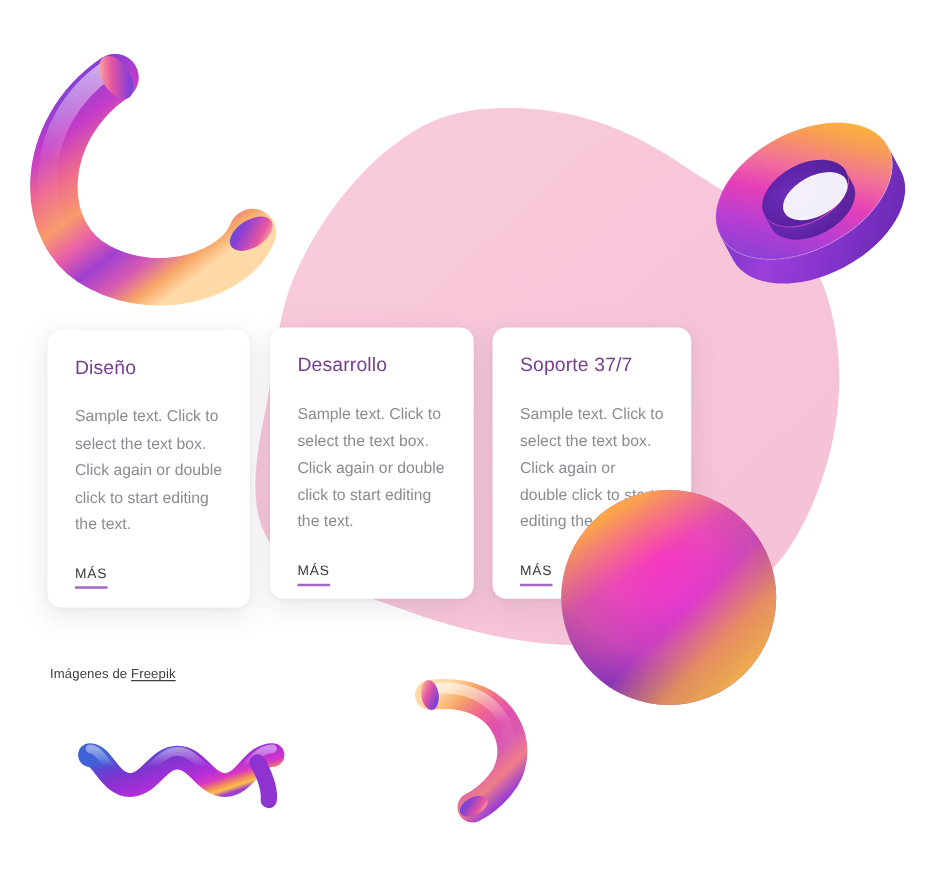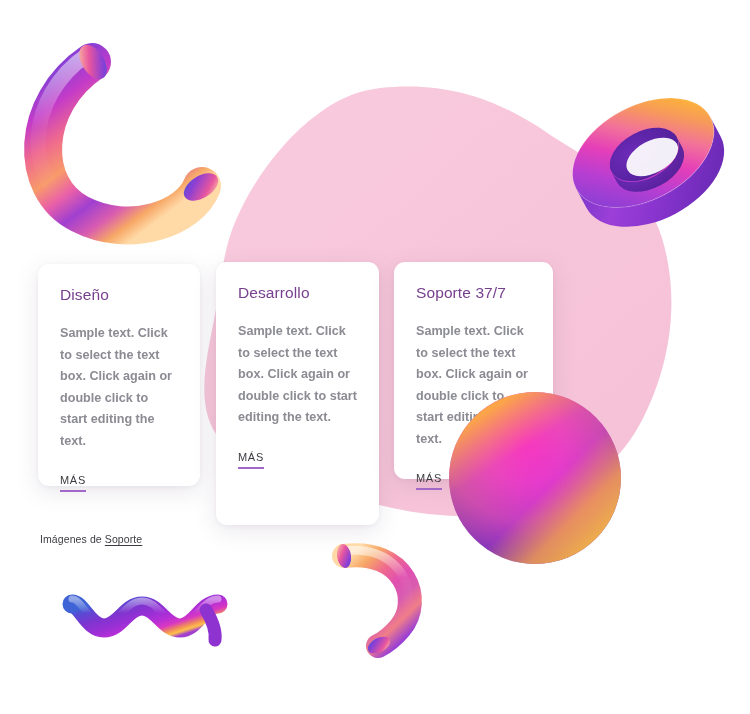--- a/index.html
+++ b/index.html
@@ -35,37 +35,37 @@
     font-size: 15.5px;
     font-weight: 400;
     letter-spacing: 0.1px;
     margin-bottom: 19px;
     white-space: nowrap;
   }
   .card-body {
     color: #8b8b93;
     font-size: 12.6px;
     line-height: 21.5px;
-    font-weight: 700;
+    font-weight: 400;
     margin-bottom: 18px;
   }
   .card-link {
     display: inline-block;
     color: #3a3a40;
     font-size: 11px;
     letter-spacing: 0.7px;
     font-weight: 400;
     text-decoration: none;
     padding-bottom: 4px;
     border-bottom: 2.5px solid #a268c8;
     cursor: pointer;
   }
 
   #card-0 { left: 38px;  top: 264px; width: 162px; height: 222px; }
-  #card-1 { left: 216px; top: 262px; width: 163px; height: 263px; }
+  #card-1 { left: 216px; top: 262px; width: 163px; height: 217px; }
   #card-2 { left: 394px; top: 262px; width: 159px; height: 217px; }
 
   
   #credit-line {
     position: absolute;
     left: 40px;
     top: 533px;
     font-size: 10.5px;
     color: #3c3c42;
     letter-spacing: 0.1px;
@@ -283,17 +283,17 @@
                  C 120 628, 126 606, 142 606
                  C 158 606, 164 628, 180 628
                  C 196 628, 202 604, 218 604" fill="none" stroke="url(#gWaveHi)" stroke-width="7" stroke-linecap="round" transform="translate(0,-5)"></path>
         <path d="M 206 610 C 212 620, 216 632, 215 640" fill="none" stroke="#8e33cf" stroke-width="13" stroke-linecap="round"></path>
       </g>
     </svg>
   </div>
 
   <div class="layer" id="credit">
     <div id="credit-line">
-      <span>Imágenes de </span><a id="credit-link">Soporte</a>
+      <span>Imágenes de </span><a id="credit-link">Freepik</a>
     </div>
   </div>
 
 </div>
 
 </body></html>

